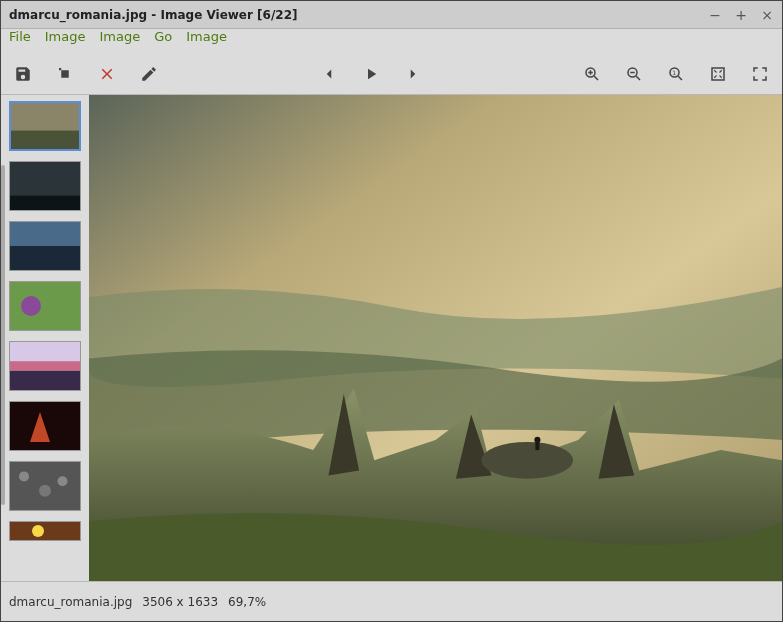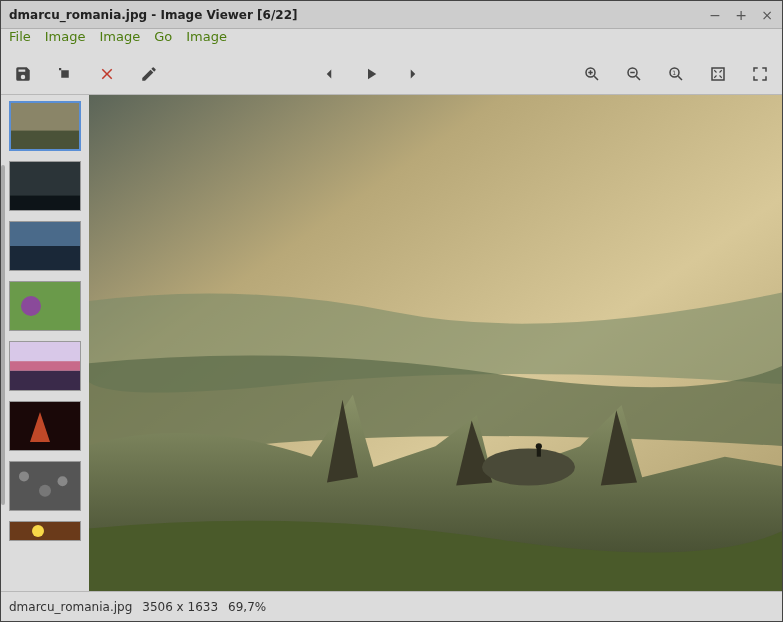--- a/index.html
+++ b/index.html
@@ -16,21 +16,21 @@
 .tool-spacer { flex: 1; }
 .tool-btn { width: 24px; height: 24px; display: flex; align-items: center; justify-content: center; cursor: pointer; color: #444; }
 .tool-btn svg { width: 18px; height: 18px; }
 .content { flex: 1; display: flex; background: #fff; overflow: hidden; }
 .thumb-panel { width: 88px; background: #dcdcdc; padding: 6px 4px; display: flex; flex-direction: column; gap: 10px; overflow: hidden; position: relative; }
 .thumb { width: 72px; height: 50px; margin: 0 auto; border: 1px solid #999; cursor: pointer; }
 .thumb.selected { border: 2px solid #5a8fd6; }
 .thumb-scroll { position: absolute; left: 0; top: 70px; width: 4px; height: 340px; background: #aaa; border-radius: 2px; }
 .viewer { flex: 1; background: #2a2a2a; display: flex; align-items: stretch; justify-content: stretch; }
 .main-image { width: 100%; height: 100%; }
-.statusbar { height: 30px; background: #dcdcdc; border-top: 1px solid #b8b8b8; display: flex; align-items: center; padding: 0 8px; font-size: 12px; color: #333; gap: 10px; }
+.statusbar { height: 40px; background: #dcdcdc; border-top: 1px solid #b8b8b8; display: flex; align-items: center; padding: 0 8px; font-size: 12px; color: #333; gap: 10px; }
 .red { color: #c0392b; }
 </style>
 </head>
 <body>
 
 <div class="window">
   <div class="titlebar">
     <span class="title-text">dmarcu_romania.jpg - Image Viewer [6/22]</span>
     <div class="win-controls">
       <span>−</span>

